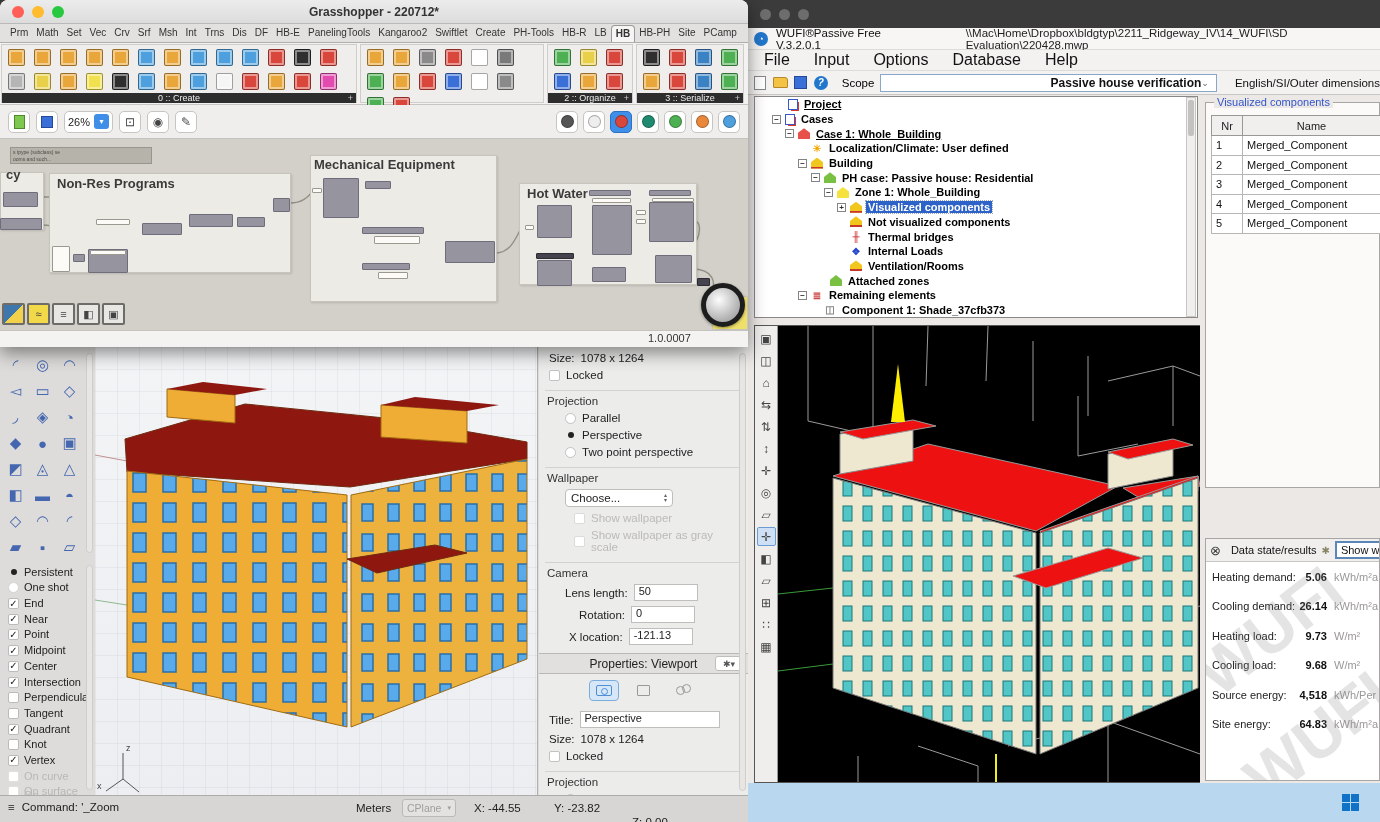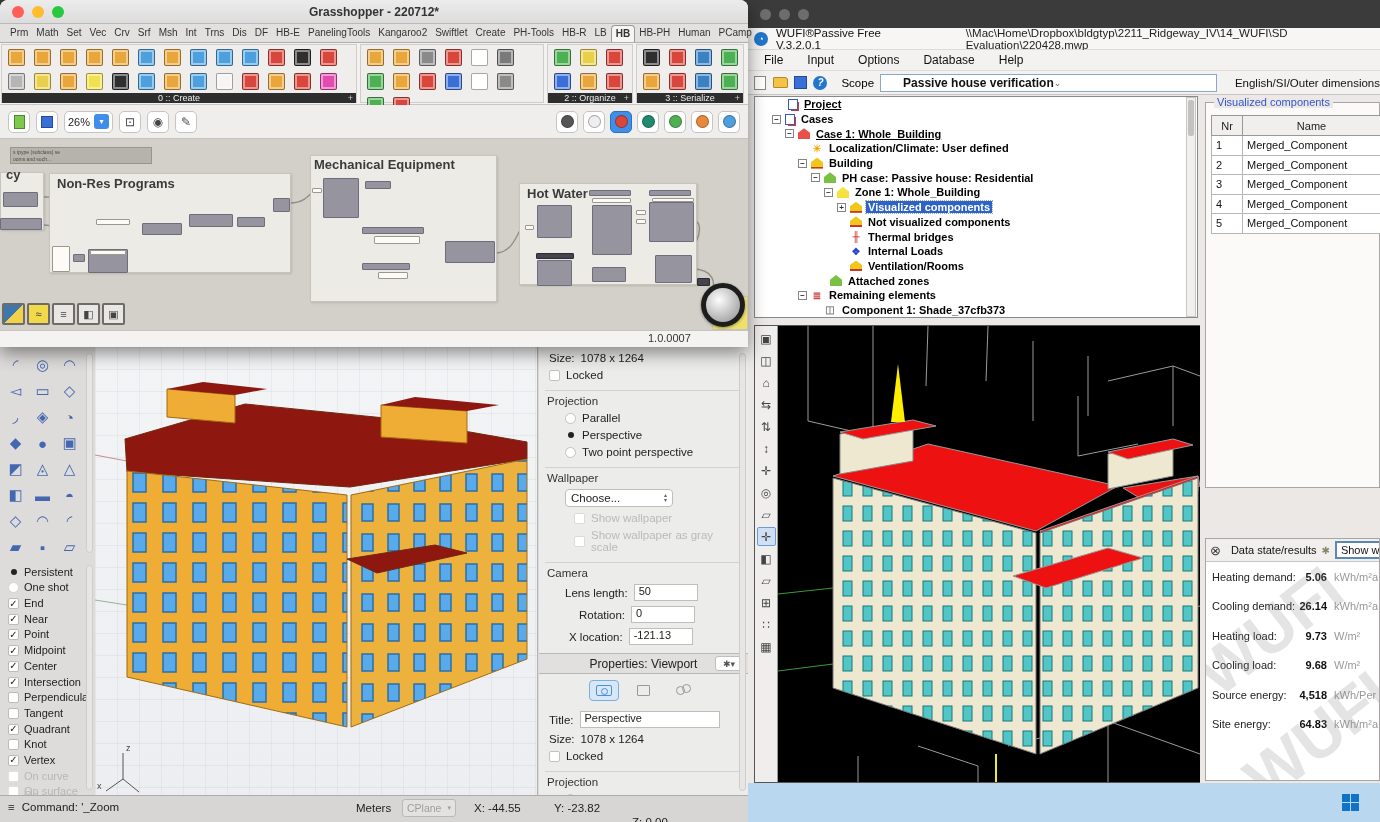--- a/index.html
+++ b/index.html
@@ -132,31 +132,31 @@
   .wu-chrome { position:absolute; left:0; top:0; width:100%; height:28px; background:#3b3b3b; }
   .wu-chrome .dot { background:#6d6d6d; width:11px; height:11px; }
   .wu-titlerow { position:absolute; left:0; top:28px; width:100%; height:22px; background:#f7f6f5;
     border-bottom:1px solid #dedcda; display:flex; align-items:center; gap:8px; padding-left:6px;
     font-size:11.5px; color:#111; }
   .wu-appicon { width:14px; height:14px; border-radius:50%; background:#2277cc; color:#fff; font-size:9px;
     display:flex; align-items:center; justify-content:center; flex:none; }
   .wu-path { margin-left:40px; color:#222; }
   .wu-menurow { position:absolute; left:0; top:50px; width:100%; height:21px; background:#f3f2f1;
     border-bottom:1px solid #dedcda; display:flex; align-items:center; gap:24px; padding-left:16px;
-    font-size:12px; color:#111; }
+    font-size:16px; color:#111; }
   .wu-toolrow { position:absolute; left:0; top:71px; width:100%; height:24px; background:#f3f2f1;
     border-bottom:1px solid #c8c6c4; display:flex; align-items:center; gap:6px; padding-left:5px; font-size:11.5px; }
   .wt-ic { width:16px; height:16px; display:flex; align-items:center; justify-content:center; }
   .wt-doc { width:12px; height:14px; background:#fff; border:1px solid #888; }
   .wt-folder { width:15px; height:11px; background:#f4c343; border:1px solid #b4882a; border-radius:1px 3px 1px 1px; }
   .wt-save { width:13px; height:13px; background:#3a6fd8; border:1px solid #24499a; }
   .wt-help { width:14px; height:14px; border-radius:50%; background:#2277cc; color:#fff; font-size:10px;
     font-weight:bold; display:flex; align-items:center; justify-content:center; }
   .wu-scopebox { width:385px; height:18px; background:#fff; border:1px solid #8aa6c8; display:flex;
-    align-items:center; justify-content:flex-start; padding:0 22px; font-weight:bold; font-size:12px; color:#111; }
+    align-items:center; justify-content:flex-end; padding:0 7px; font-weight:bold; font-size:12px; color:#111; }
   .wu-units { margin-left:12px; color:#111; white-space:nowrap; }
   .wu-tree { position:absolute; left:6px; top:96px; width:444px; height:222px; background:#fff;
     border:1px solid #8a8886; overflow:hidden; }
   .tree-item { display:flex; align-items:center; gap:4px; height:14.7px; font-size:11px; font-weight:600; color:#000; white-space:nowrap; }
   .exp { width:9px; height:9px; border:1px solid #848484; background:#fff; font-size:8px; line-height:7px;
     text-align:center; color:#333; flex:none; }
   .exp:empty { visibility:hidden; }
   .ticon { width:12px; height:11px; flex:none; display:inline-flex; align-items:center; justify-content:center; font-size:10px; }
   .house { clip-path:polygon(50% 0,100% 42%,100% 100%,0 100%,0 42%); width:12px; height:11px; }
   .i-house-yellow { background:#f2c71d; border-bottom:2px solid #c8372a; }
@@ -263,21 +263,21 @@
         <div class="gh-tab">PH-Tools</div>
 
         <div class="gh-tab">HB-R</div>
 
         <div class="gh-tab">LB</div>
 
         <div class="gh-tab active">HB</div>
 
         <div class="gh-tab">HB-PH</div>
 
-        <div class="gh-tab">Human</div>
+        <div class="gh-tab">Site</div>
 
         <div class="gh-tab">PCamp</div>
       </div>
 
     <div class="gh-toolbar">
       <div class="gh-group" style="width:356px">
         <div class="gh-icons">
 
         <span class="gh-icon">
               <i style="background: rgb(233, 166, 59);"></i>

